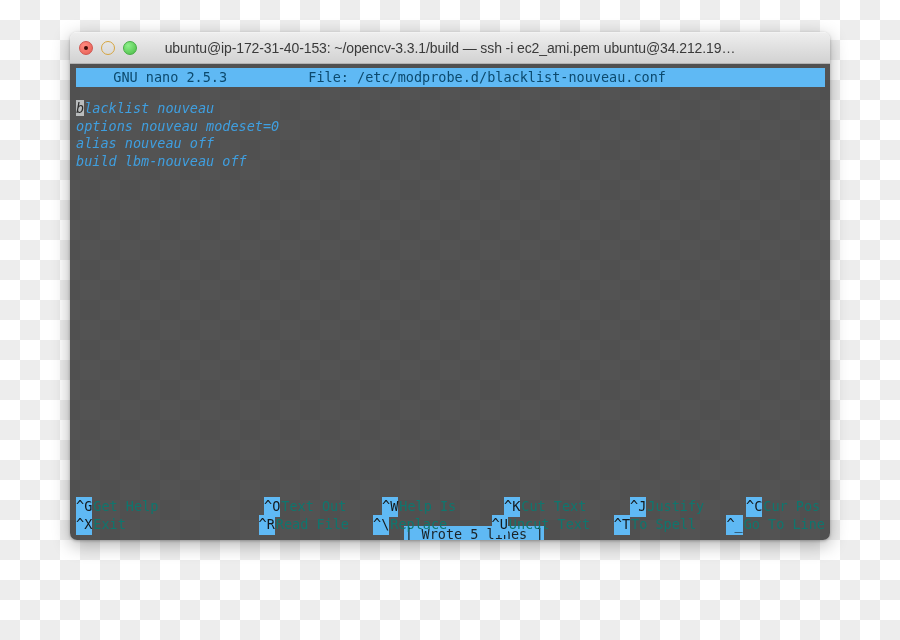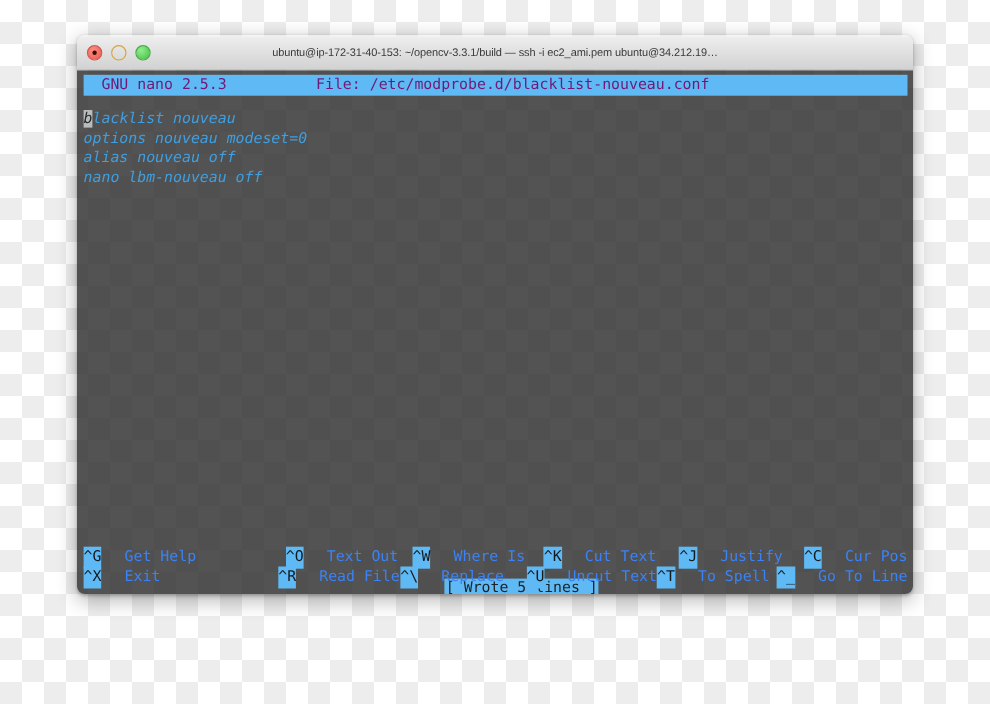--- a/index.html
+++ b/index.html
@@ -66,21 +66,21 @@
     position: absolute;
     left: 50%; top: 50%;
     width: 4px; height: 4px;
     margin: -2px 0 0 -2px;
     border-radius: 50%;
     background: #3b0c08;
   }
   .title-text {
     width: 100%;
     text-align: center;
-    font-size: 10px;
+    font-size: 14px;
     color: #3a3a3a;
     letter-spacing: -0.1px;
     white-space: nowrap;
     overflow: hidden;
     padding: 0 70px;
     box-sizing: border-box;
   }
 
   
   .terminal {
@@ -93,25 +93,26 @@
     color: #3f9fe0;
   }
 
   .nano-header {
     position: absolute;
     left: 6px;
     top: 4px;
     right: 5px;
     height: 19px;
     background: #5fb9f4;
-    color: #701a75;
+    color: #0c4a6e;
     white-space: pre;
     font-size: 13.5px;
     line-height: 19px;
     overflow: hidden;
+    padding-left: 21px;
   }
 
   .editor {
     position: absolute;
     left: 6px;
     top: 36px;
     right: 5px;
     font-style: italic;
   }
   .code-line {
@@ -155,22 +156,22 @@
     display: flex;
     align-items: center;
     white-space: pre;
   }
   .sc-key {
     background: #5fb9f4;
     color: #14191c;
     padding: 1px 0;
   }
   .sc-label {
-    color: #3b82f6;
-    padding-left: 21px;
+    color: #0f766e;
+    padding-left: 1px;
   }
   
   .col0 { width: 188px; }
   .col1 { width: 118px; }
   .col2 { width: 122px; }
   .col3 { width: 126px; }
   .col4 { width: 116px; }
   .col5 { width: auto; }
 </style>
 </head>
@@ -188,32 +189,32 @@
   </div>
 
   <div class="terminal">
 
     <div class="nano-header">  GNU nano 2.5.3          File: /etc/modprobe.d/blacklist-nouveau.conf</div>
 
     <div class="editor">
       <div class="code-line"><span class="cursor-cell">b</span><span>lacklist nouveau</span></div>
       <div class="code-line">options nouveau modeset=0</div>
       <div class="code-line">alias nouveau off</div>
-      <div class="code-line">nano lbm-nouveau off</div>
+      <div class="code-line">build lbm-nouveau off</div>
     </div>
 
     <div class="status-msg">
       <span>[ Wrote 5 lines ]</span>
     </div>
 
     <div class="shortcuts">
       <div class="sc-row">
         <div class="sc-item col0"><span class="sc-key">^G</span><span class="sc-label">Get Help</span></div>
         <div class="sc-item col1"><span class="sc-key">^O</span><span class="sc-label">Text Out</span></div>
-        <div class="sc-item col2"><span class="sc-key">^W</span><span class="sc-label">Where Is</span></div>
+        <div class="sc-item col2"><span class="sc-key">^W</span><span class="sc-label">Help Is</span></div>
         <div class="sc-item col3"><span class="sc-key">^K</span><span class="sc-label">Cut Text</span></div>
         <div class="sc-item col4"><span class="sc-key">^J</span><span class="sc-label">Justify</span></div>
         <div class="sc-item col5"><span class="sc-key">^C</span><span class="sc-label">Cur Pos</span></div>
       </div>
       <div class="sc-row">
         <div class="sc-item col0"><span class="sc-key">^X</span><span class="sc-label">Exit</span></div>
         <div class="sc-item col1"><span class="sc-key">^R</span><span class="sc-label">Read File</span></div>
         <div class="sc-item col2"><span class="sc-key">^\</span><span class="sc-label">Replace</span></div>
         <div class="sc-item col3"><span class="sc-key">^U</span><span class="sc-label">Uncut Text</span></div>
         <div class="sc-item col4"><span class="sc-key">^T</span><span class="sc-label">To Spell</span></div>

